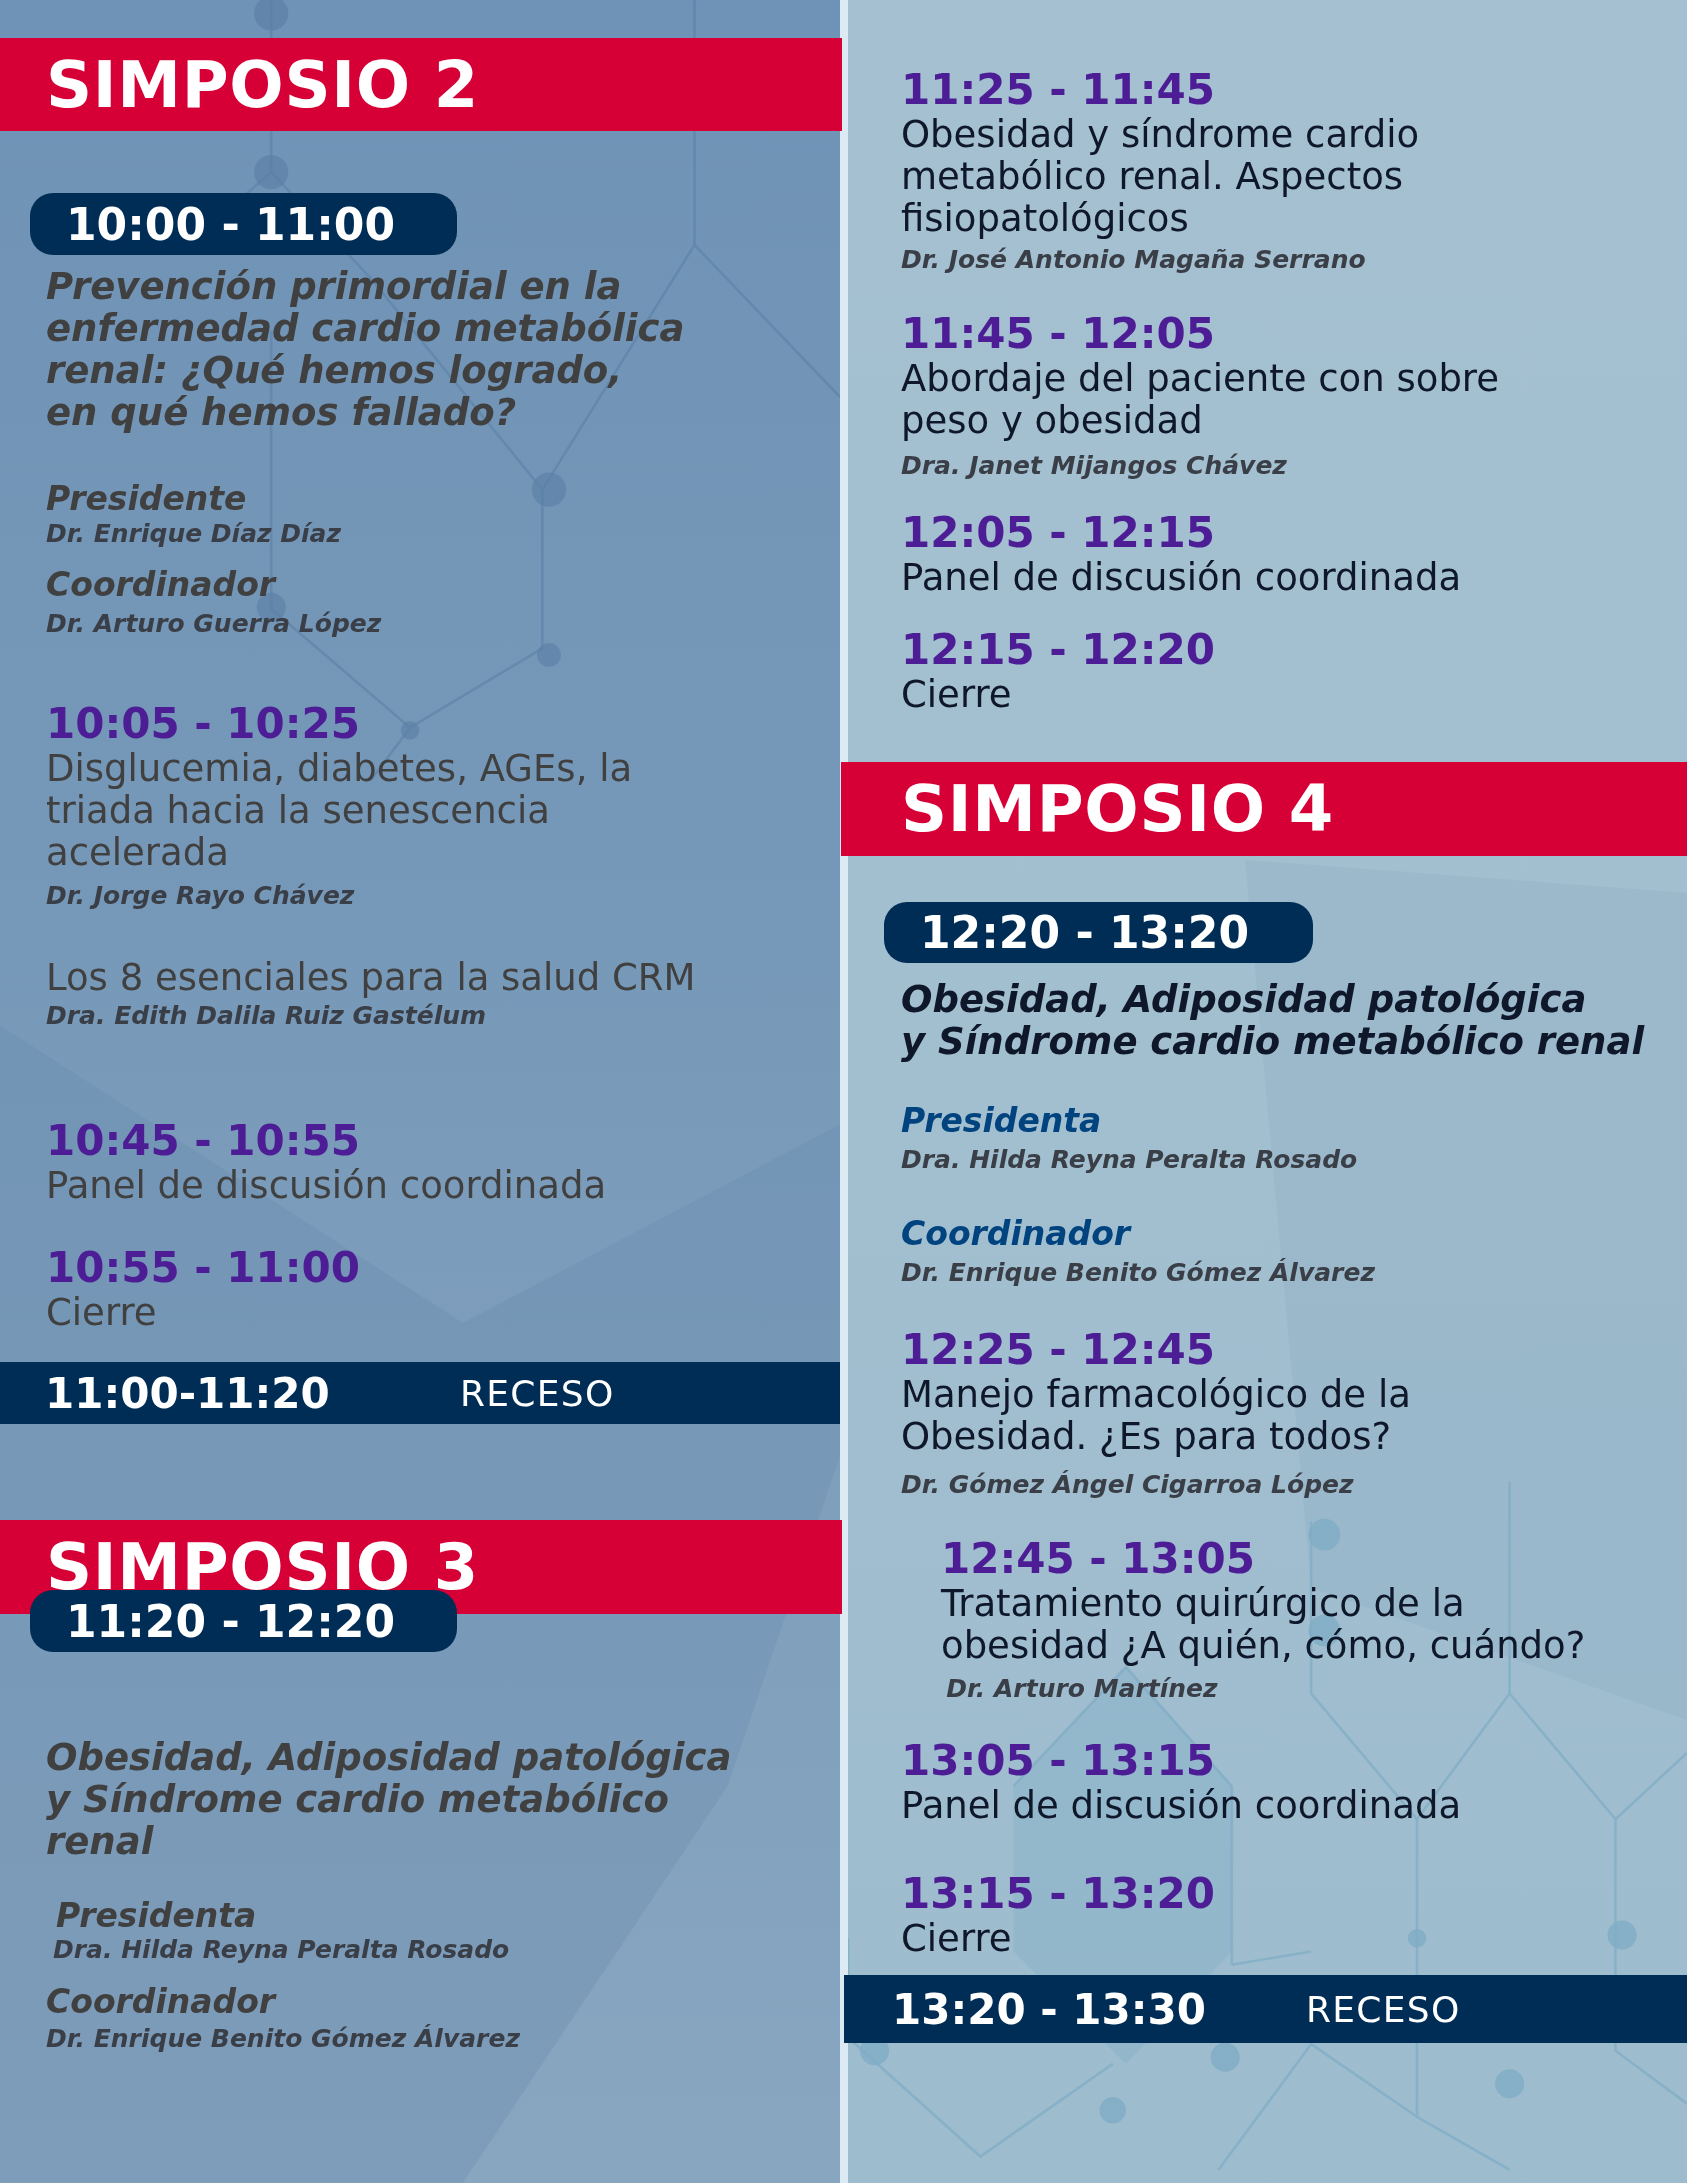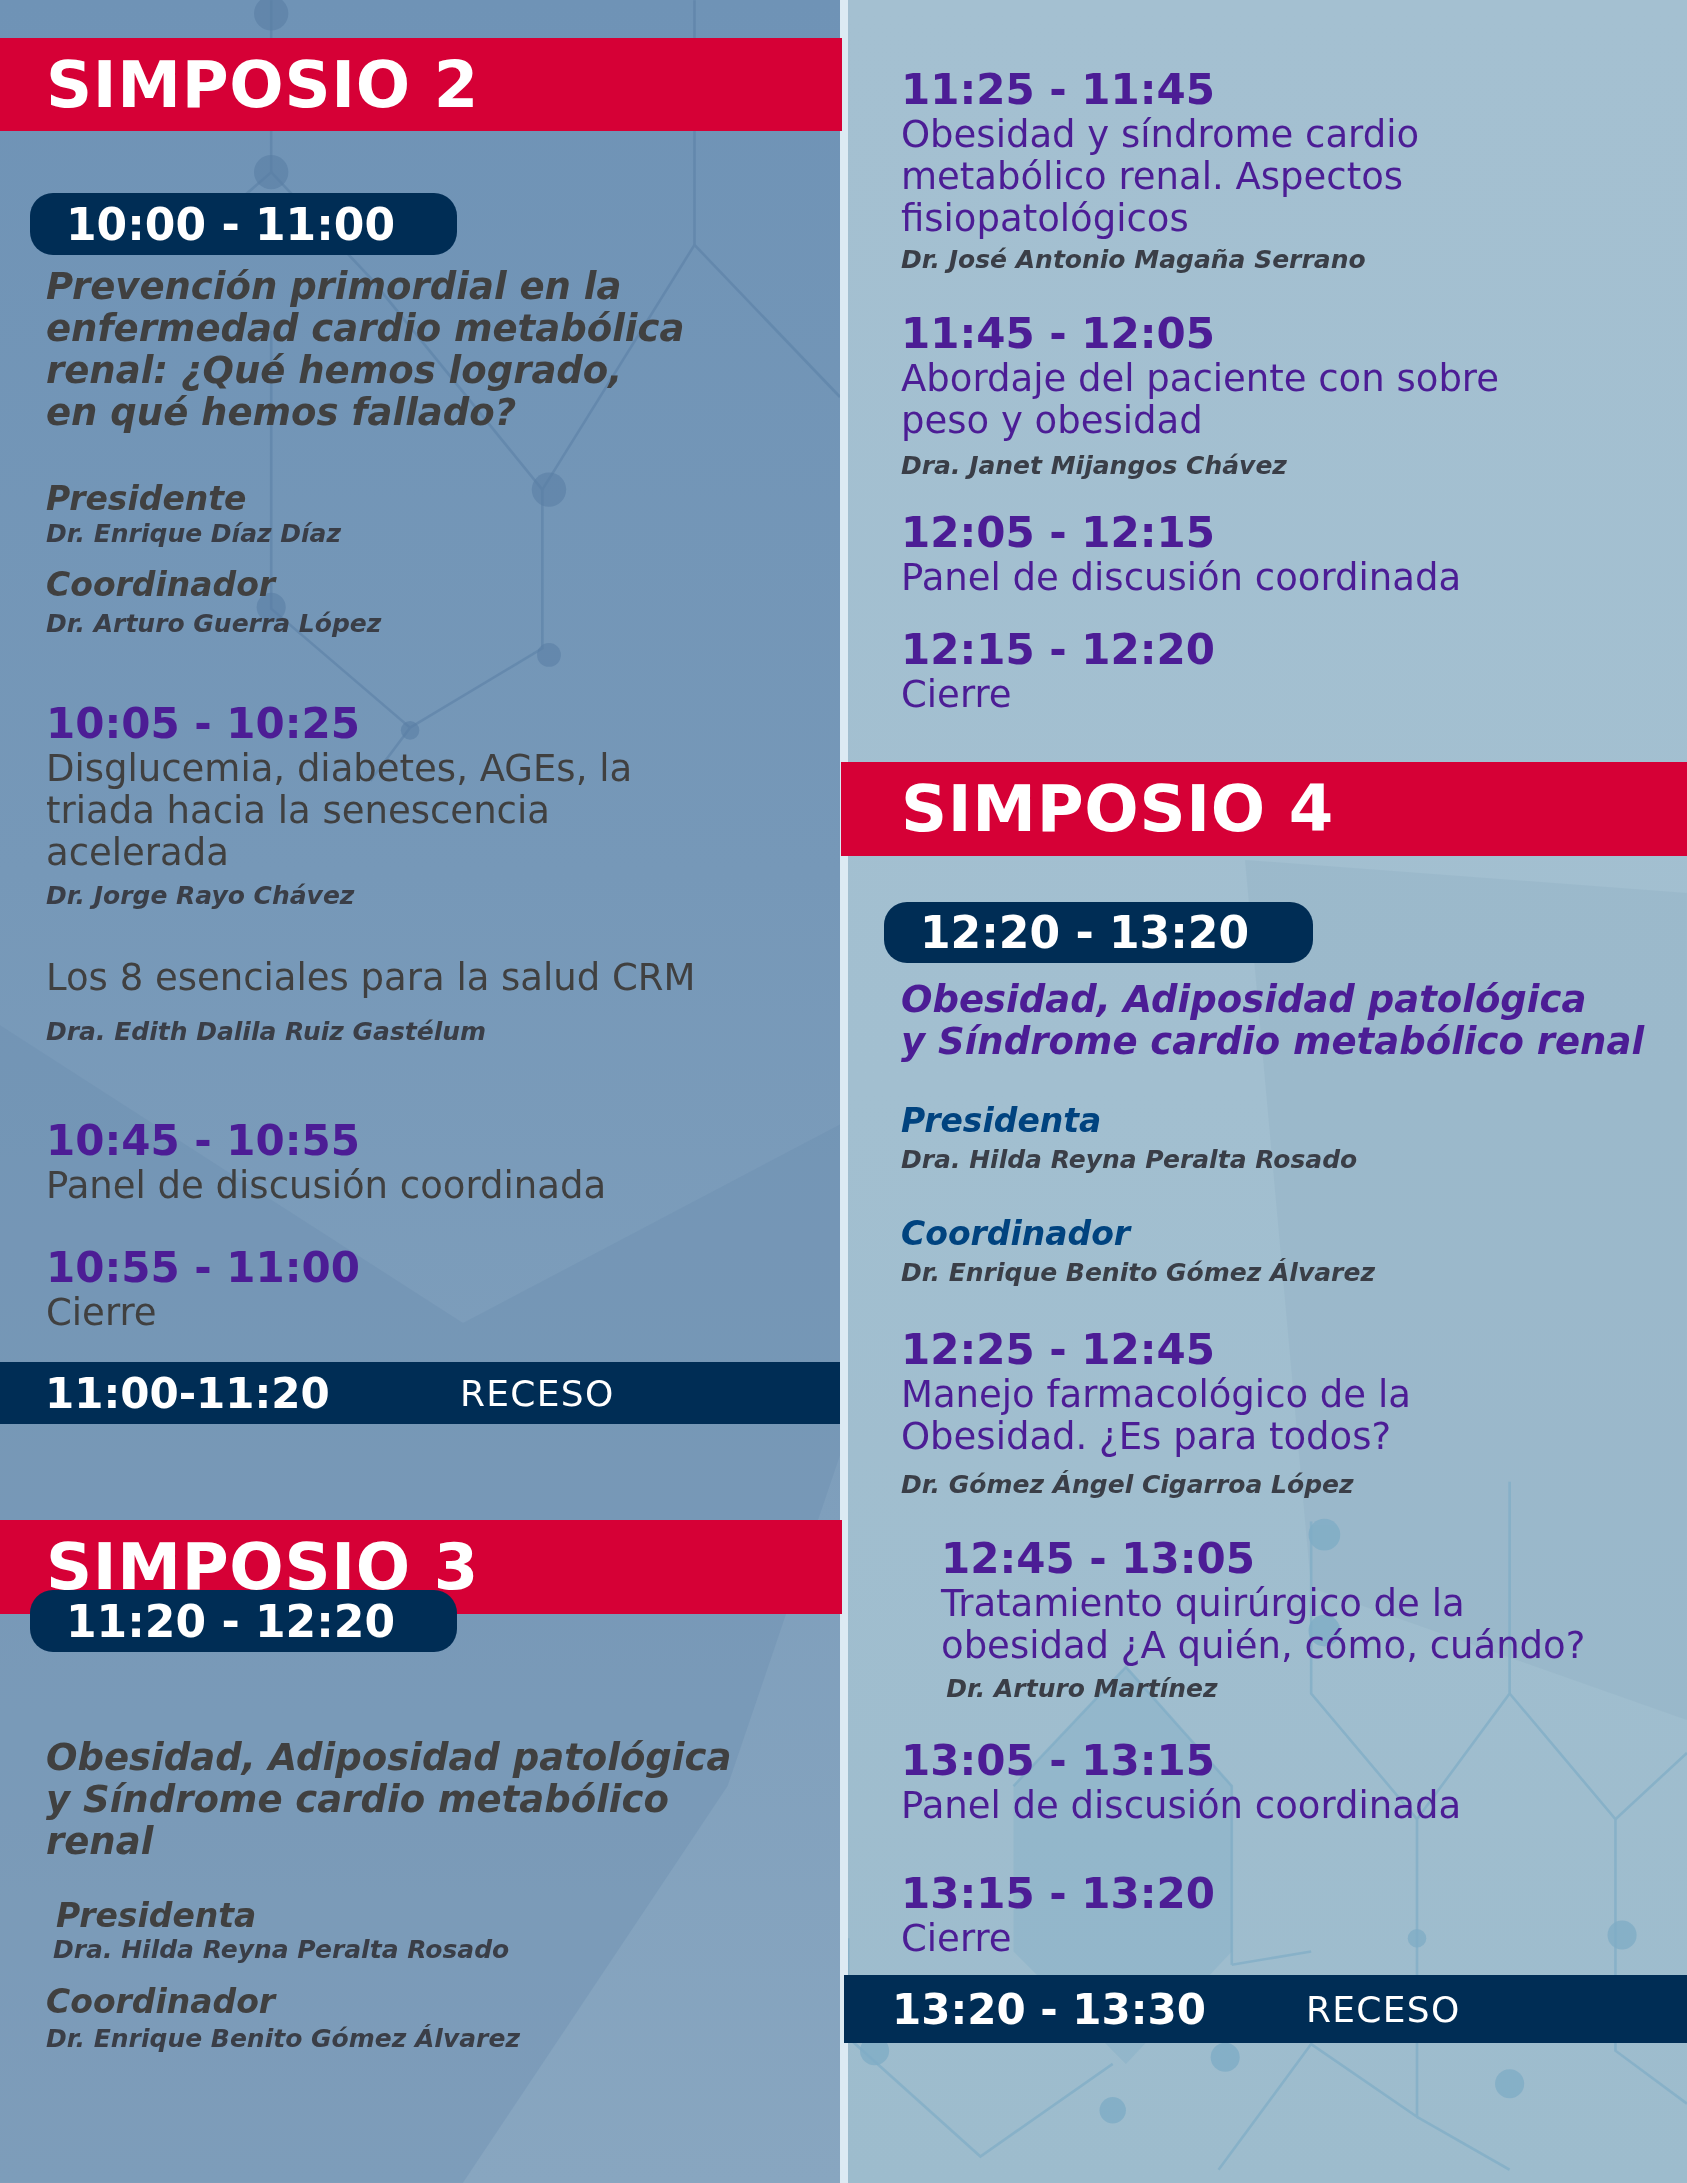--- a/index.html
+++ b/index.html
@@ -39,21 +39,21 @@
     box-sizing: border-box;
   }
   .recess .rtime { font-weight: 900; font-size: 42px; }
   .recess .rlabel { font-size: 36px; letter-spacing: 1.3px; }
   .title-it { font-style: italic; font-weight: 700; font-size: 37px; line-height: 42px; }
   .time { font-weight: 900; font-size: 42px; color: #4c1d95; line-height: 48px; }
   .desc { font-size: 37px; line-height: 42px; }
   .role { font-style: italic; font-weight: 700; font-size: 33px; line-height: 37px; }
   .person { font-style: italic; font-weight: 700; font-size: 25px; color: #3a3e47; line-height: 30px; }
   .white { color: #404040; }
-  .navy { color: #4c1d95; }
+  .navy { color: #0f172a; }
   .navy2 { color: #00437f; }
 </style>
 </head>
 <body>
 
 <div class="col-left">
   <svg class="hexbg" width="840" height="2183" viewBox="0 0 1270 3300">
     <g stroke="#5a7fa5" stroke-width="4" fill="none" opacity="0.55">
       <line x1="410" y1="0" x2="410" y2="260"></line>
       <polyline points="410,260 330,330"></polyline>
@@ -126,21 +126,21 @@
 <div class="abs" style="left:46px; top:700px; width:781px;">
   <div class="time">10:05 - 10:25</div>
   <div class="desc white">Disglucemia, diabetes, AGEs, la</div>
   <div class="desc white">triada hacia la senescencia</div>
   <div class="desc white">acelerada</div>
   <div class="person" style="margin-top:6.6px;">Dr. Jorge Rayo Chávez</div>
 </div>
 
 <div class="abs" style="left:46px; top:957px; width:781px;">
   <div class="desc white">Los 8 esenciales para la salud CRM</div>
-  <div class="person" style="margin-top:18px;">Dra. Edith Dalila Ruiz Gastélum</div>
+  <div class="person" style="margin-top:2px;">Dra. Edith Dalila Ruiz Gastélum</div>
 </div>
 
 <div class="abs" style="left:46px; top:1117px; width:781px;">
   <div class="time">10:45 - 10:55</div>
   <div class="desc white">Panel de discusión coordinada</div>
 </div>
 
 <div class="abs" style="left:46px; top:1244px; width:781px;">
   <div class="time">10:55 - 11:00</div>
   <div class="desc white">Cierre</div>

